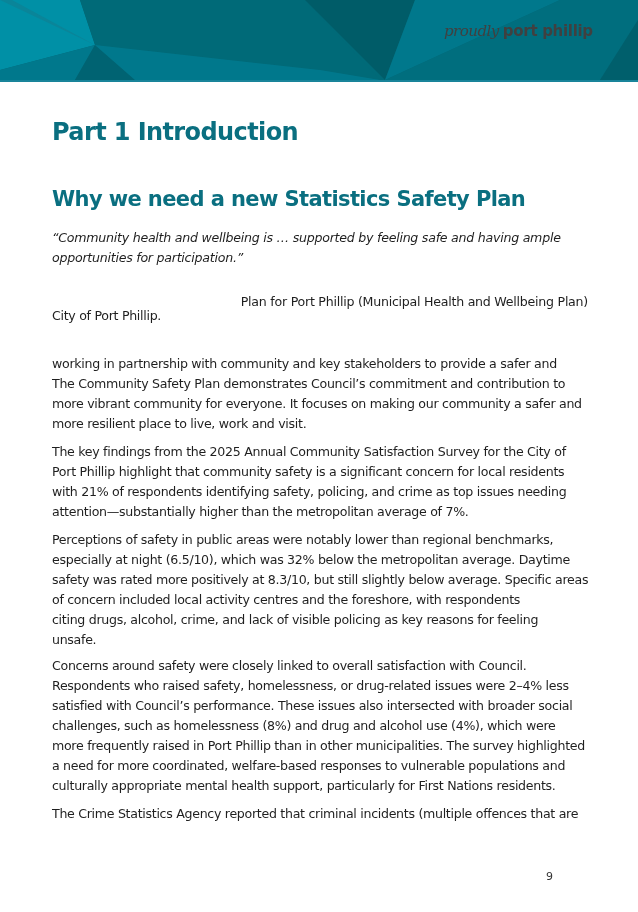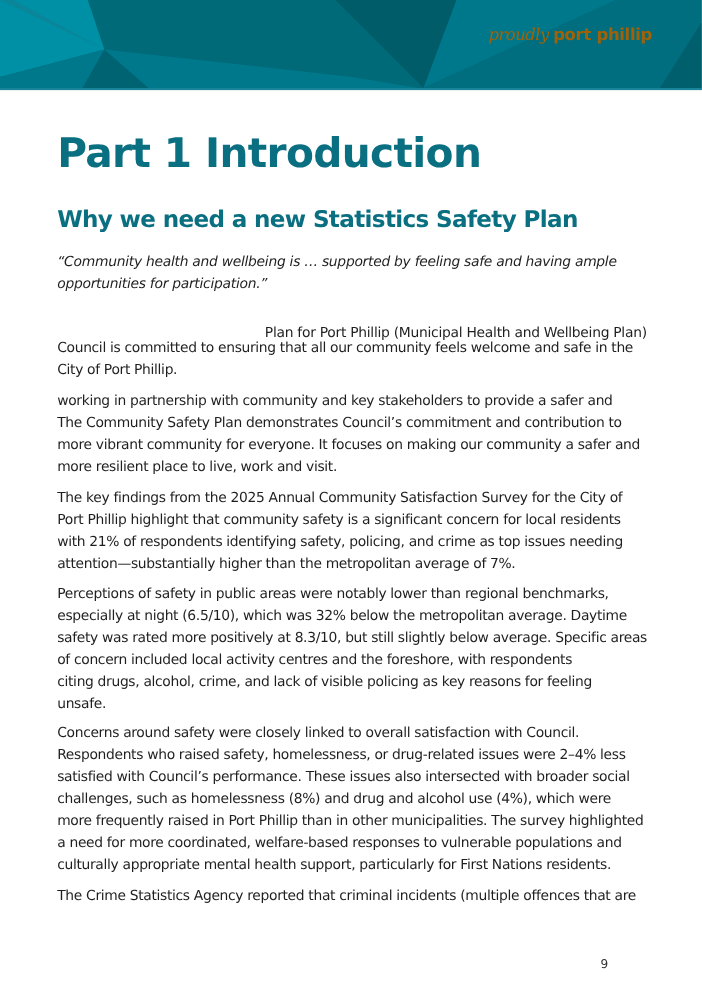--- a/index.html
+++ b/index.html
@@ -10,36 +10,36 @@
       color: #1f1f1f;
       position: relative;
     }
     .banner {
       position: absolute; left: 0; top: 0; width: 638px; height: 82px;
       overflow: hidden;
     }
     .banner svg { position: absolute; left: 0; top: 0; }
     .logo {
       position: absolute; top: 22px; left: 444px;
-      color: #a16207; white-space: nowrap;
+      color: #404040; white-space: nowrap;
       display: flex; align-items: baseline;
     }
     .logo-script {
       font-family: "DejaVu Serif", serif; font-style: italic;
       font-size: 15px; letter-spacing: -0.5px; margin-right: 4px;
     }
     .logo-bold {
       font-family: "DejaVu Sans", sans-serif; font-weight: bold;
       font-size: 15px; letter-spacing: -0.3px;
     }
     .content { position: absolute; left: 52px; top: 0; width: 540px; }
     h1 {
       position: absolute; top: 118px; left: 0; margin: 0;
       font-family: "DejaVu Sans", sans-serif; font-weight: bold;
-      font-size: 37px; color: #0a6f80; letter-spacing: -0.6px;
+      font-size: 24px; color: #0a6f80; letter-spacing: -0.6px;
       white-space: nowrap;
     }
     h2 {
       position: absolute; top: 187px; left: 0; margin: 0;
       font-family: "DejaVu Sans", sans-serif; font-weight: bold;
       font-size: 21px; color: #0a6f80; letter-spacing: -0.6px;
       white-space: nowrap;
     }
     .quote {
       position: absolute; top: 228px; left: 0; width: 540px; margin: 0;
@@ -90,21 +90,20 @@
   <h1>Part 1 Introduction</h1>
   <h2>Why we need a new Statistics Safety Plan</h2>
 
   <p class="quote">
     <span class="ln" style="display:block;white-space:nowrap">“Community health and wellbeing is … supported by feeling safe and having ample</span>
     <span class="ln" style="display:block;white-space:nowrap">opportunities for participation.”</span>
   </p>
   <p class="attribution">Plan for Port Phillip (Municipal Health and Wellbeing Plan)</p>
 
   <p class="para" style="top:306px">
-    <span class="ln">Council is committed to ensuring that all our community feels welcome and safe in the</span>
     <span class="ln">City of Port Phillip.</span>
   </p>
 
   <p class="para" style="top:354px">
     <span class="ln">working in partnership with community and key stakeholders to provide a safer and</span>
     <span class="ln">The Community Safety Plan demonstrates Council’s commitment and contribution to</span>
     <span class="ln">more vibrant community for everyone. It focuses on making our community a safer and</span>
     <span class="ln">more resilient place to live, work and visit.</span>
   </p>
 

